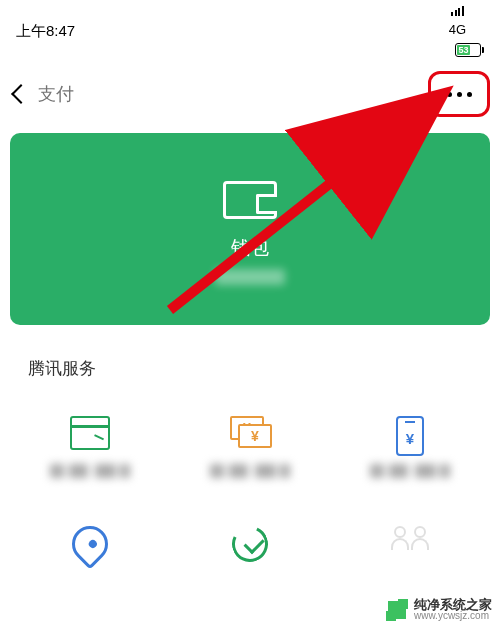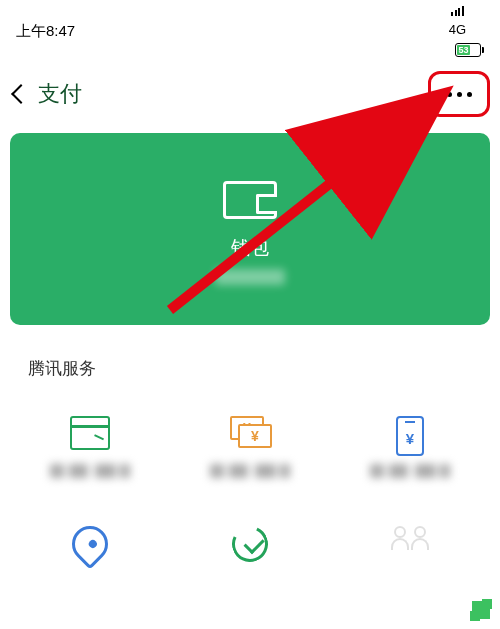--- a/index.html
+++ b/index.html
@@ -38,21 +38,21 @@
     .battery-fill { position:absolute; left:1px; top:1px; bottom:1px; width:55%; background:#3cc160; border-radius:1px; display:flex; align-items:center; justify-content:center; }
     .battery-num { font-size:9px; color:#fff; font-weight:600; }
     .battery-cap { width:2px; height:6px; background:#000; margin-left:1px; border-radius:0 1px 1px 0; }
     .nav-bar {
       display:flex; align-items:center; justify-content:space-between;
       padding: 12px 14px 18px;
       position: relative;
     }
     .nav-left { display:flex; align-items:center; gap:10px; }
     .back-icon { width:14px; height:14px; border-left:2.5px solid #000; border-bottom:2.5px solid #000; transform:rotate(45deg); }
-    .nav-title { font-size:22px; color:#14532d; }
+    .nav-title { font-size:18px; color:#737373; }
     .more-btn {
       width:54px; height:42px;
       display:flex; align-items:center; justify-content:center;
       position: relative;
     }
     .more-dots { display:flex; gap:5px; }
     .more-dots span { width:5px; height:5px; border-radius:50%; background:#000; }
     .highlight-box {
       position:absolute; top:-2px; left:-4px; right:-4px; bottom:-2px;
       border:3px solid #e30613; border-radius:12px; pointer-events:none;
@@ -226,14 +226,18 @@
     <line x1="20" y1="230" x2="288" y2="18" stroke="#e30613" stroke-width="10" marker-end="url(#ah)"></line>
   </svg>
 
   <div class="watermark">
     <div class="wm-ic">
         <span></span>
         <span></span>
         <span></span>
         <span></span>
       </div>
+    <div class="wm-txt">
+      <span class="t1">纯净系统之家</span>
+      <span class="t2">www.ycwsjz.com</span>
+    </div>
   </div>
 </div>
 
 </body></html>

